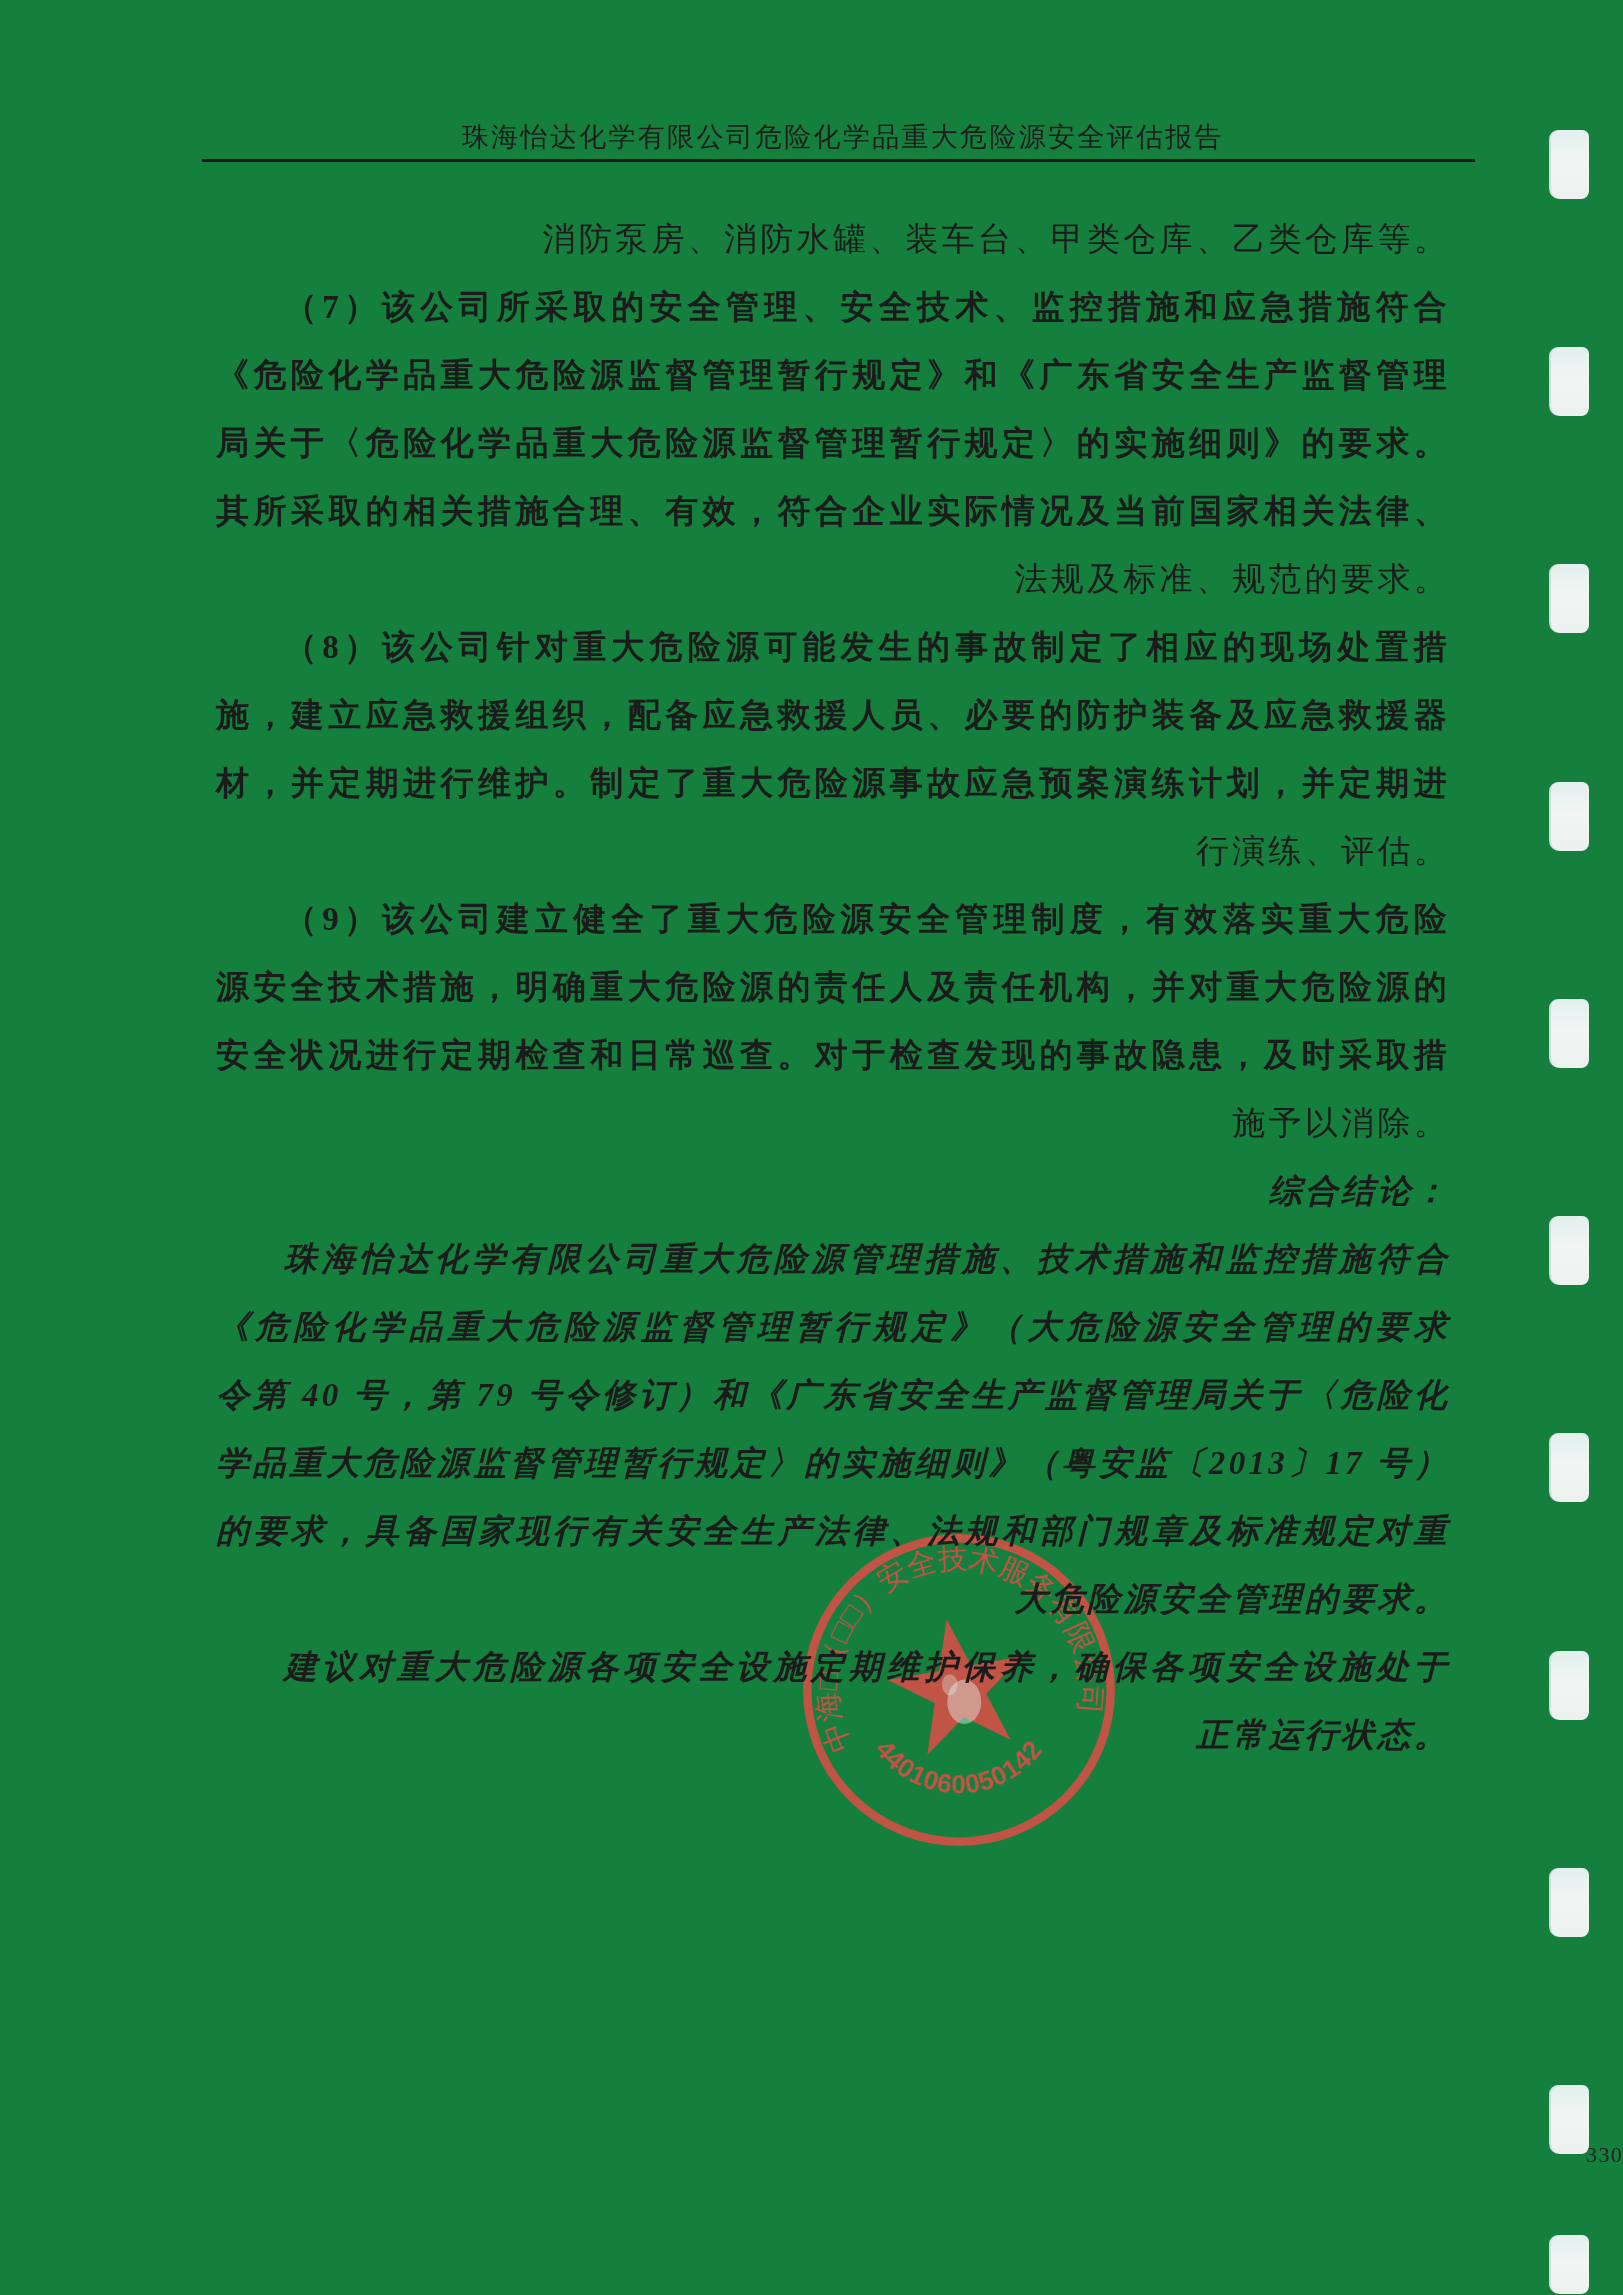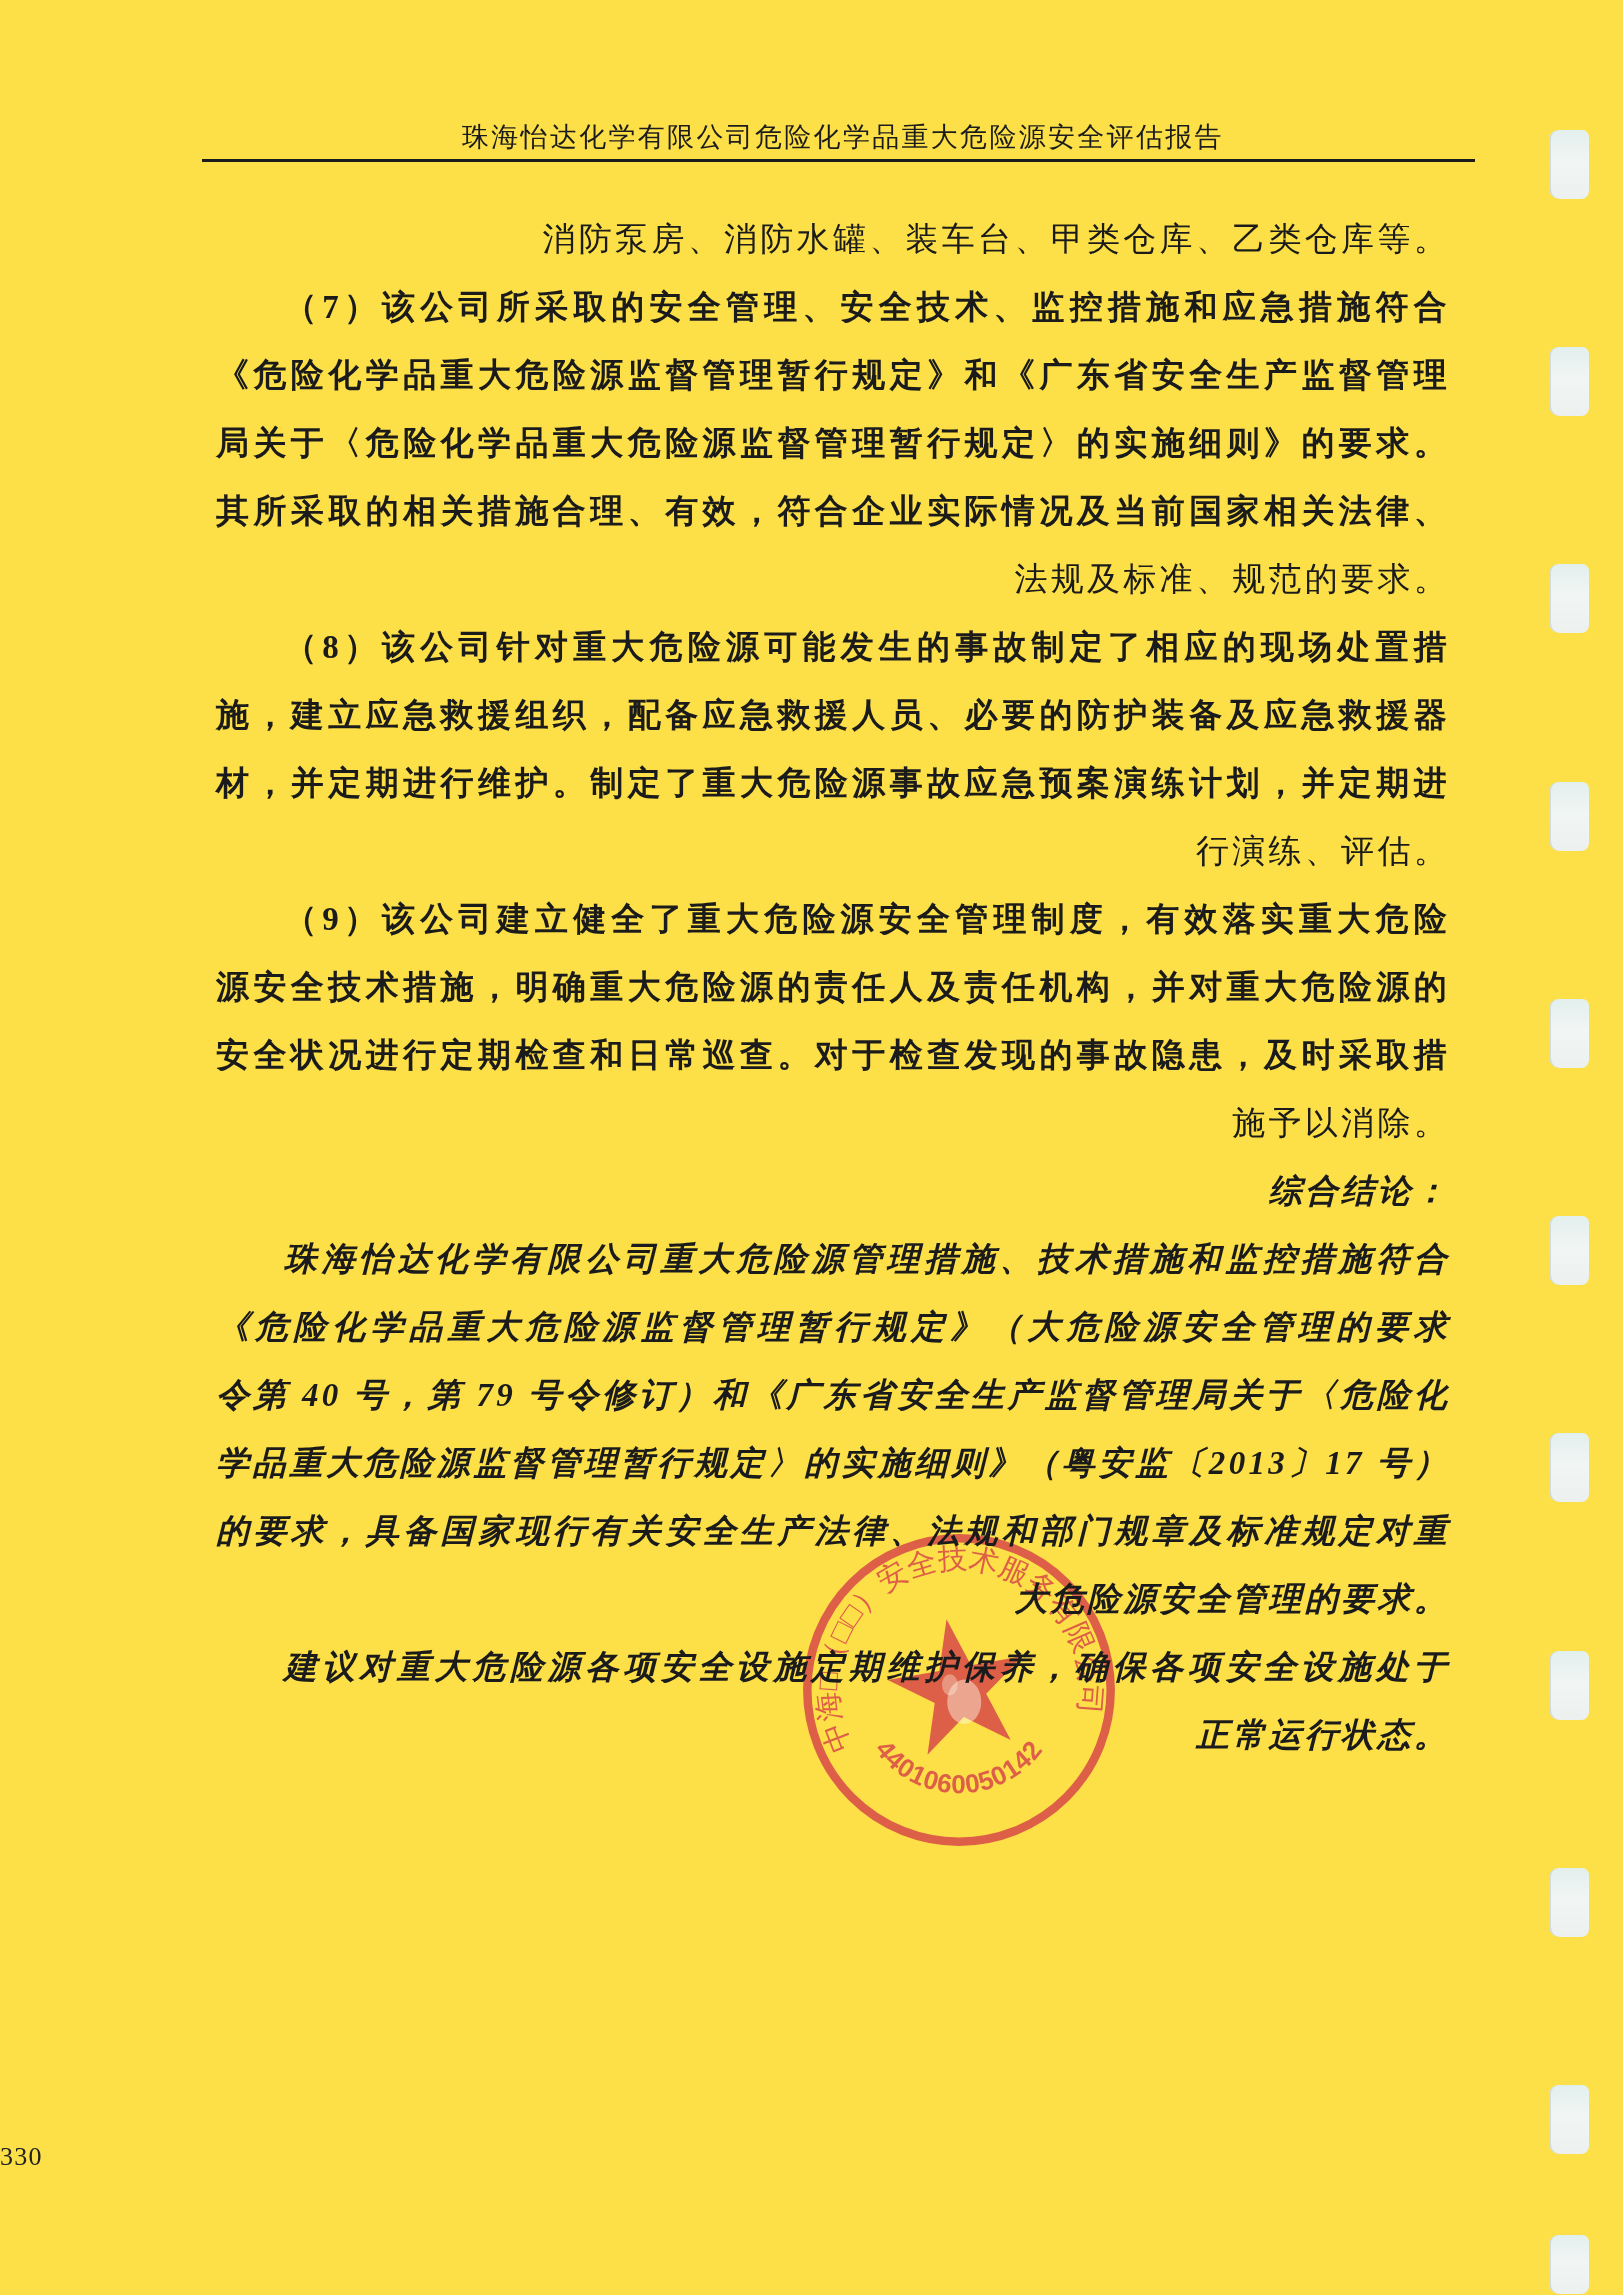--- a/index.html
+++ b/index.html
@@ -1,19 +1,19 @@
 <!DOCTYPE html>
 <html style="font-size:10.5px"><head>
 <meta charset="utf-8">
 <style>
   html,body{margin:0;padding:0;background:#888;}
   .page{
     position:relative;
     width:1623px;height:2295px;
-    background:#fde047;
+    background:#15803d;
     overflow:hidden;
     font-family:"Liberation Serif","DejaVu Serif",serif;
     color:#1b1b1b;
   }
   .header-title{
     position:absolute;
     left:462px;top:119px;
     font-size:27px;
     letter-spacing:2.3px;
     white-space:nowrap;
@@ -44,22 +44,22 @@
     text-align:justify;
     text-align-last:justify;
     text-justify:inter-character;
     font-weight:bold;
   }
   .line.bold{font-weight:700;font-style:italic;}
   .line.indent{padding-left:68px;}
   .page-number{
     position:absolute;
     left:0;right:0;top:2142px;
-    text-align:left;
-    font-size:26px;
+    text-align:right;
+    font-size:22px;
     letter-spacing:1.3px;
     color:#222;
   }
   .seal{
     position:absolute;
     left:789px;top:1520px;
     width:340px;height:340px;
     z-index:1;
     opacity:0.88;
   }

